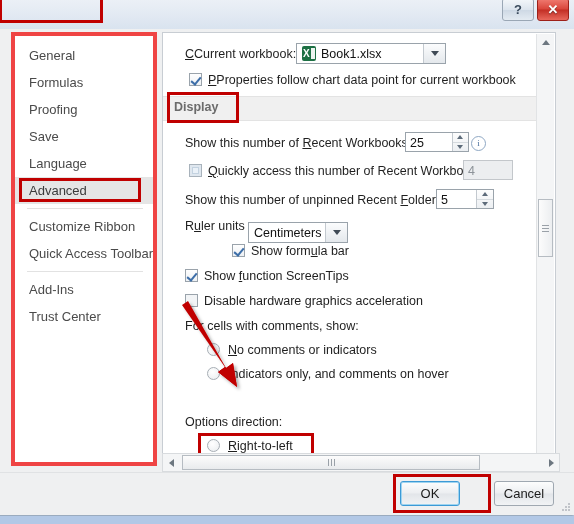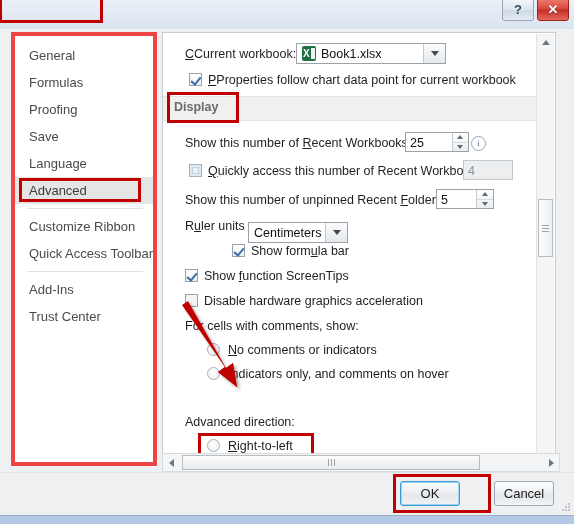--- a/index.html
+++ b/index.html
@@ -314,21 +314,21 @@
       </div>
 
       <div class="row" style="left:22px;top:286px;">For cells with comments, show:</div>
       <div class="row" style="left:44px;top:310px;">
         <span class="radio"></span><span class="u">N</span>o comments or indicators
       </div>
       <div class="row" style="left:44px;top:334px;">
         <span class="radio"></span><span class="u">I</span>ndicators only, and comments on hover
       </div>
 
-      <div class="row" style="left:22px;top:382px;">Advanced direction:</div>
+      <div class="row" style="left:22px;top:382px;">Options direction:</div>
       <div class="row" style="left:44px;top:406px;">
         <span class="radio"></span><span class="u">R</span>ight-to-left
       </div>
       <div class="redbox" style="left:35px;top:400px;width:116px;height:25px;"></div>
       <div class="row" style="left:44px;top:430px;">
         <span class="radio on"></span><span class="u">L</span>eft-to-right
       </div>
 
     </div>
 

